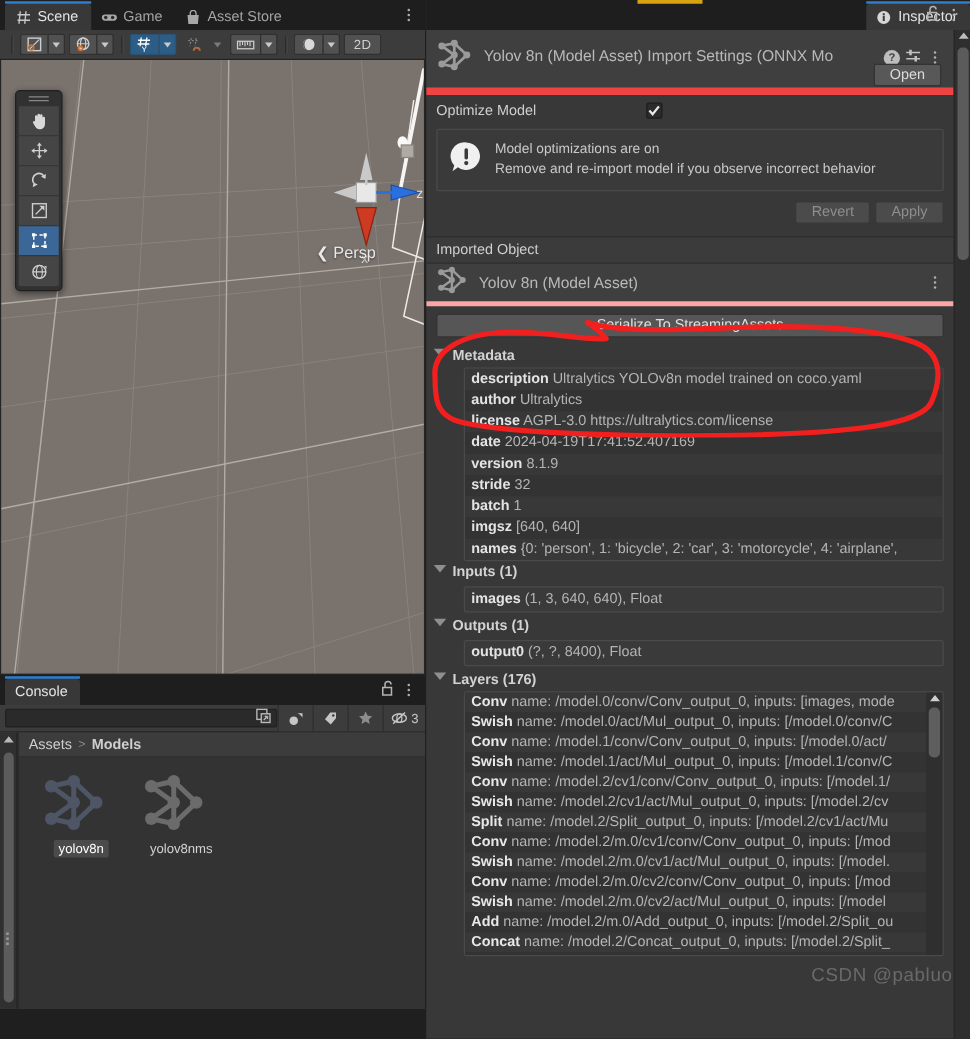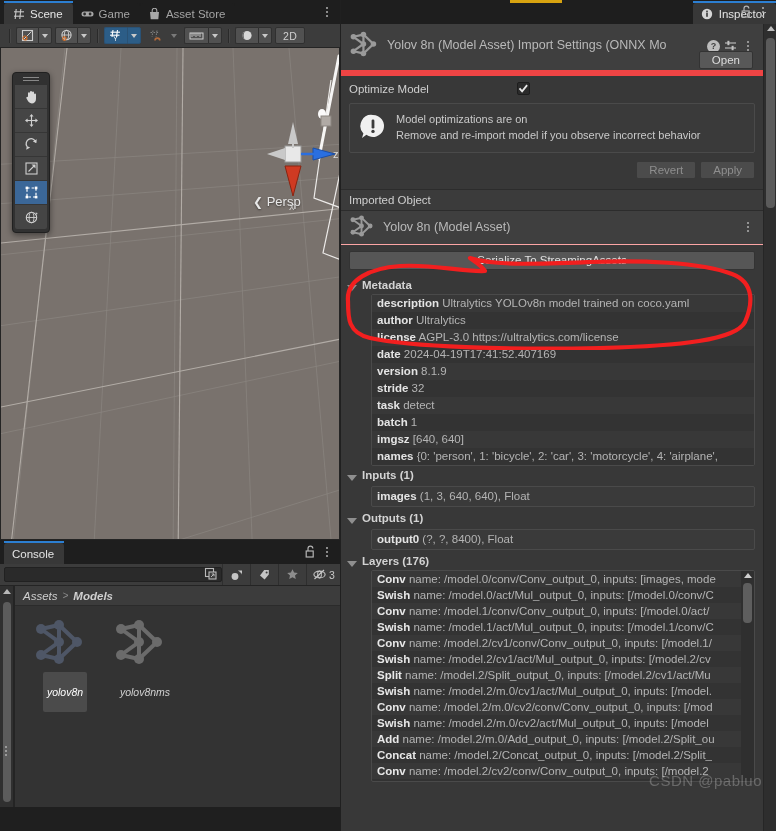--- a/index.html
+++ b/index.html
@@ -113,38 +113,38 @@
   #console-search {
     flex: 1; margin: 3px 0 3px 4px; background: #2a2a2a; border: 1px solid #212121;
     border-radius: 2px; display: flex; align-items: center; justify-content: flex-end; padding-right: 3px;
   }
   .cbtn {
     width: 28px; display: flex; align-items: center; justify-content: center;
     border-left: 1px solid #2e2e2e; background: #3c3c3c; gap: 2px;
   }
   .cbtn.count { width: 34px; font-size: 10.5px; color: #c8c8c8; }
 
-  #project-area { flex: 1; display: flex; background: #383838; overflow: hidden; font-style: italic; }
+  #project-area { flex: 1; display: flex; background: #383838; overflow: hidden; }
   #project-left { width: 14px; background: #303030; position: relative; border-right: 1px solid #242424; }
   #project-left .up-arrow { position: absolute; top: 3px; left: 3px; width: 0; height: 0;
     border-left: 4px solid transparent; border-right: 4px solid transparent; border-bottom: 5px solid #b8b8b8; }
   #project-left .vthumb { position: absolute; left: 3px; top: 16px; width: 8px; height: 200px; background: #5c5c5c; border-radius: 4px; }
   #project-left .dots { position: absolute; left: 5px; top: 160px; display: flex; flex-direction: column; gap: 2px; }
   #project-left .dots i { width: 2px; height: 2px; background: #9a9a9a; display: block; }
 
   #project-right { flex: 1; display: flex; flex-direction: column; border-left: 1px solid #242424; }
   #breadcrumb {
     height: 20px; background: #3c3c3c; display: flex; align-items: center; gap: 5px;
     padding: 0 8px; font-size: 11.5px; color: #cfcfcf; border-bottom: 1px solid #2b2b2b;
   }
   #breadcrumb .sep { color: #8a8a8a; font-size: 10px; }
   #assets-grid { flex: 1; background: #333333; padding: 10px 0 0 14px; display: flex; gap: 18px; align-items: flex-start; }
   .asset { width: 62px; display: flex; flex-direction: column; align-items: center; gap: 4px; }
   .asset .thumb { width: 56px; height: 52px; display: flex; align-items: center; justify-content: center; }
-  .asset .cap { font-size: 10.5px; color: #d2d2d2; padding: 14px 4px; border-radius: 2px; white-space: nowrap; margin-left: 10px; }
+  .asset .cap { font-size: 10.5px; color: #d2d2d2; padding: 1px 4px; border-radius: 2px; white-space: nowrap; margin-left: 10px; }
   .asset.sel .cap { background: #4b4b4b; color: #fff; }
 
   
   #inspector {
     position: absolute; left: 340px; top: 0; width: 436px; height: 831px;
     background: #383838; display: flex; flex-direction: column;
     border-left: 1px solid #202020;
   }
   #insp-tabs { padding-left: 4px; position: relative; justify-content: flex-end; }
   #insp-tabs .lock { position: absolute; right: 24px; bottom: 4px; }
@@ -189,31 +189,31 @@
   .gbtn { background: #4b4b4b; border: 1px solid #383838; border-radius: 2px;
     font-size: 11.5px; color: #8e8e8e; padding: 2px 12px; }
 
   .section-bar {
     height: 22px; background: #3b3b3b; display: flex; align-items: center; padding: 0 8px;
     font-size: 11.5px; color: #cfcfcf; border-top: 1px solid #2c2c2c; border-bottom: 1px solid #2c2c2c;
   }
 
   .obj-header {
     height: 34px; background: #3f3f3f; display: flex; align-items: center; gap: 8px;
-    padding: 0 8px; position: relative; border-bottom: 1px solid #fca5a5;
+    padding: 0 8px; position: relative; border-bottom: 4px solid #fca5a5;
   }
   .obj-header .title { font-size: 12.5px; color: #b9b9b9; flex: 1; }
 
   .wide-btn {
     margin: 6px 8px; height: 19px; background: #565656; border: 1px solid #333;
     border-radius: 2px; display: flex; align-items: center; justify-content: center;
     font-size: 11.5px; color: #e0e0e0;
   }
 
-  .foldout { display: flex; align-items: flex-end; gap: 5px; padding: 3px 0 3px 6px;
+  .foldout { display: flex; align-items: flex-start; gap: 5px; padding: 3px 0 3px 6px;
     font-size: 11.5px; color: #d3d3d3; font-weight: bold; }
   .tri { width: 0; height: 0; border-left: 5px solid transparent; border-right: 5px solid transparent;
     border-top: 6px solid #8f8f8f; }
 
   .listbox { margin: 0 8px 0 30px; border: 1px solid #4a4a4a; background: #323232; border-radius: 2px; overflow: hidden; }
   .mrow { font-size: 11.5px; color: #b4b4b4; padding: 1px 5px; white-space: nowrap; overflow: hidden; line-height: 15px; }
   .mrow b { color: #e4e4e4; font-weight: bold; }
   .mrow:nth-child(odd) { background: #383838; }
   .mrow:nth-child(even) { background: #333333; }
 
@@ -747,21 +747,20 @@
           <span class="tri"></span>
           <span>Metadata</span>
         </div>
         <div class="listbox" id="metadata-list">
             <div class="mrow"><b>description</b><span> Ultralytics YOLOv8n model trained on coco.yaml</span></div>
             <div class="mrow"><b>author</b><span> Ultralytics</span></div>
             <div class="mrow"><b>license</b><span> AGPL-3.0 https://ultralytics.com/license</span></div>
             <div class="mrow"><b>date</b><span> 2024-04-19T17:41:52.407169</span></div>
             <div class="mrow"><b>version</b><span> 8.1.9</span></div>
             <div class="mrow"><b>stride</b><span> 32</span></div>
-            <div class="mrow"><b>task</b><span> detect</span></div>
             <div class="mrow"><b>batch</b><span> 1</span></div>
             <div class="mrow"><b>imgsz</b><span> [640, 640]</span></div>
             <div class="mrow"><b>names</b><span> {0: 'person', 1: 'bicycle', 2: 'car', 3: 'motorcycle', 4: 'airplane', </span></div>
           </div>
 
         <div class="foldout">
           <span class="tri"></span>
           <span>Inputs (1)</span>
         </div>
         <div class="singlebox">
@@ -784,20 +783,21 @@
         </div>
         <div id="layers-box">
           <div id="layers-list">
               <div class="lrow"><b>Conv</b><span> name: /model.0/conv/Conv_output_0, inputs: [images, mode</span></div>
               <div class="lrow"><b>Swish</b><span> name: /model.0/act/Mul_output_0, inputs: [/model.0/conv/C</span></div>
               <div class="lrow"><b>Conv</b><span> name: /model.1/conv/Conv_output_0, inputs: [/model.0/act/</span></div>
               <div class="lrow"><b>Swish</b><span> name: /model.1/act/Mul_output_0, inputs: [/model.1/conv/C</span></div>
               <div class="lrow"><b>Conv</b><span> name: /model.2/cv1/conv/Conv_output_0, inputs: [/model.1/</span></div>
               <div class="lrow"><b>Swish</b><span> name: /model.2/cv1/act/Mul_output_0, inputs: [/model.2/cv</span></div>
               <div class="lrow"><b>Split</b><span> name: /model.2/Split_output_0, inputs: [/model.2/cv1/act/Mu</span></div>
+              <div class="lrow"><b>Conv</b><span> name: /model.2/m.0/cv1/conv/Conv_output_0, inputs: [/mod</span></div>
               <div class="lrow"><b>Swish</b><span> name: /model.2/m.0/cv1/act/Mul_output_0, inputs: [/model.</span></div>
               <div class="lrow"><b>Conv</b><span> name: /model.2/m.0/cv2/conv/Conv_output_0, inputs: [/mod</span></div>
               <div class="lrow"><b>Swish</b><span> name: /model.2/m.0/cv2/act/Mul_output_0, inputs: [/model</span></div>
               <div class="lrow"><b>Add</b><span> name: /model.2/m.0/Add_output_0, inputs: [/model.2/Split_ou</span></div>
               <div class="lrow"><b>Concat</b><span> name: /model.2/Concat_output_0, inputs: [/model.2/Split_</span></div>
               <div class="lrow"><b>Conv</b><span> name: /model.2/cv2/conv/Conv_output_0, inputs: [/model.2</span></div>
             </div>
           <div id="layers-scroll">
             <div class="up"></div>
             <div class="thumb"></div>

